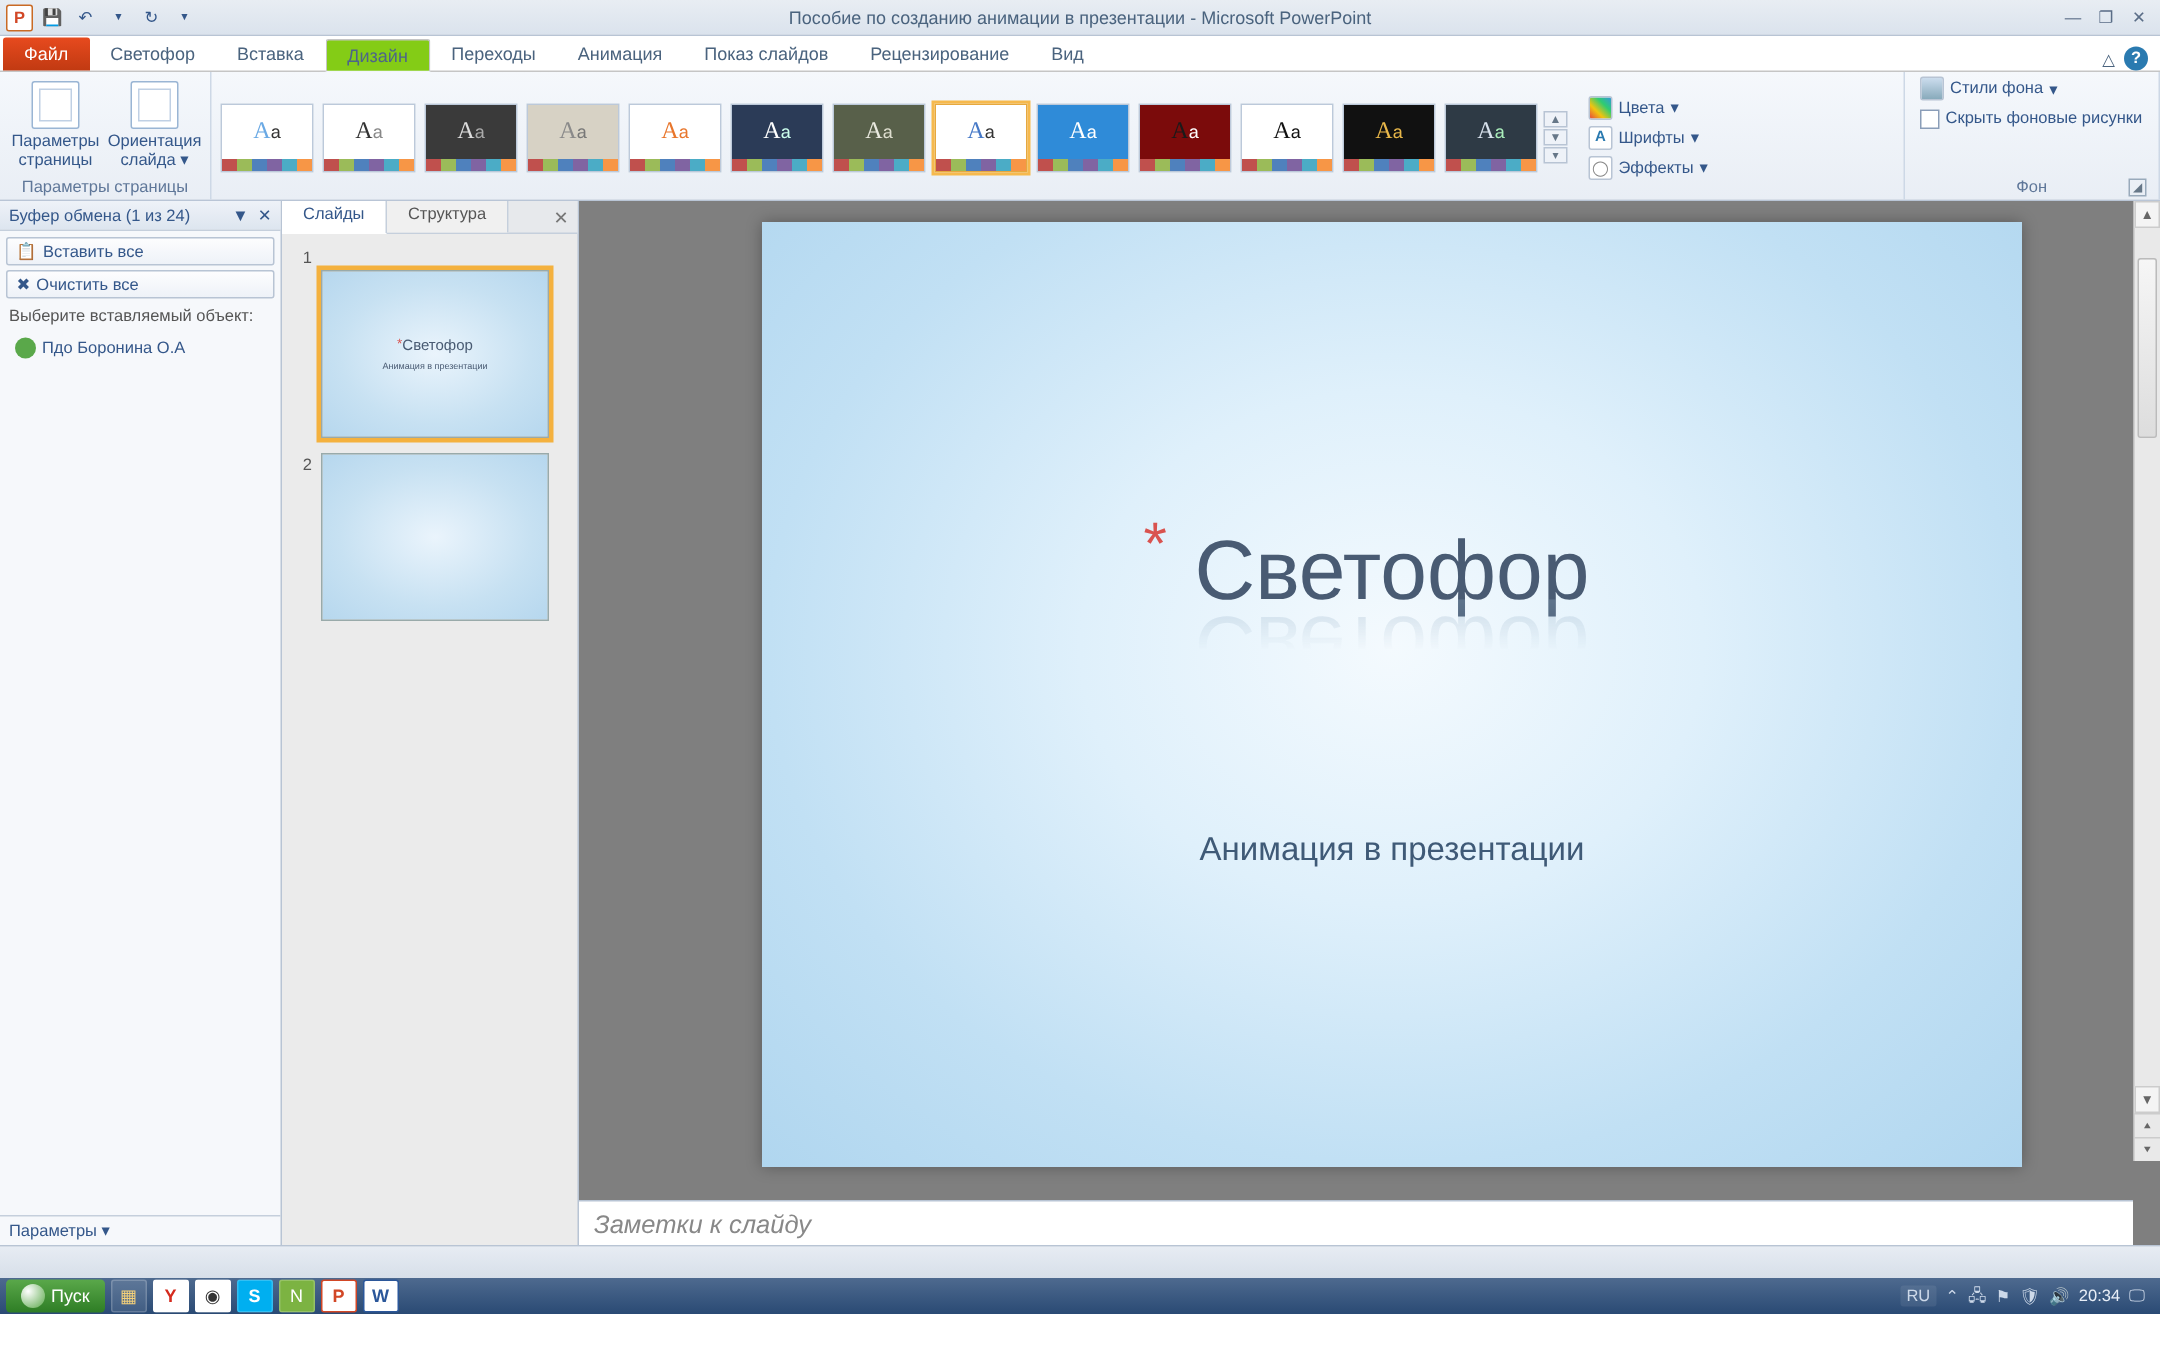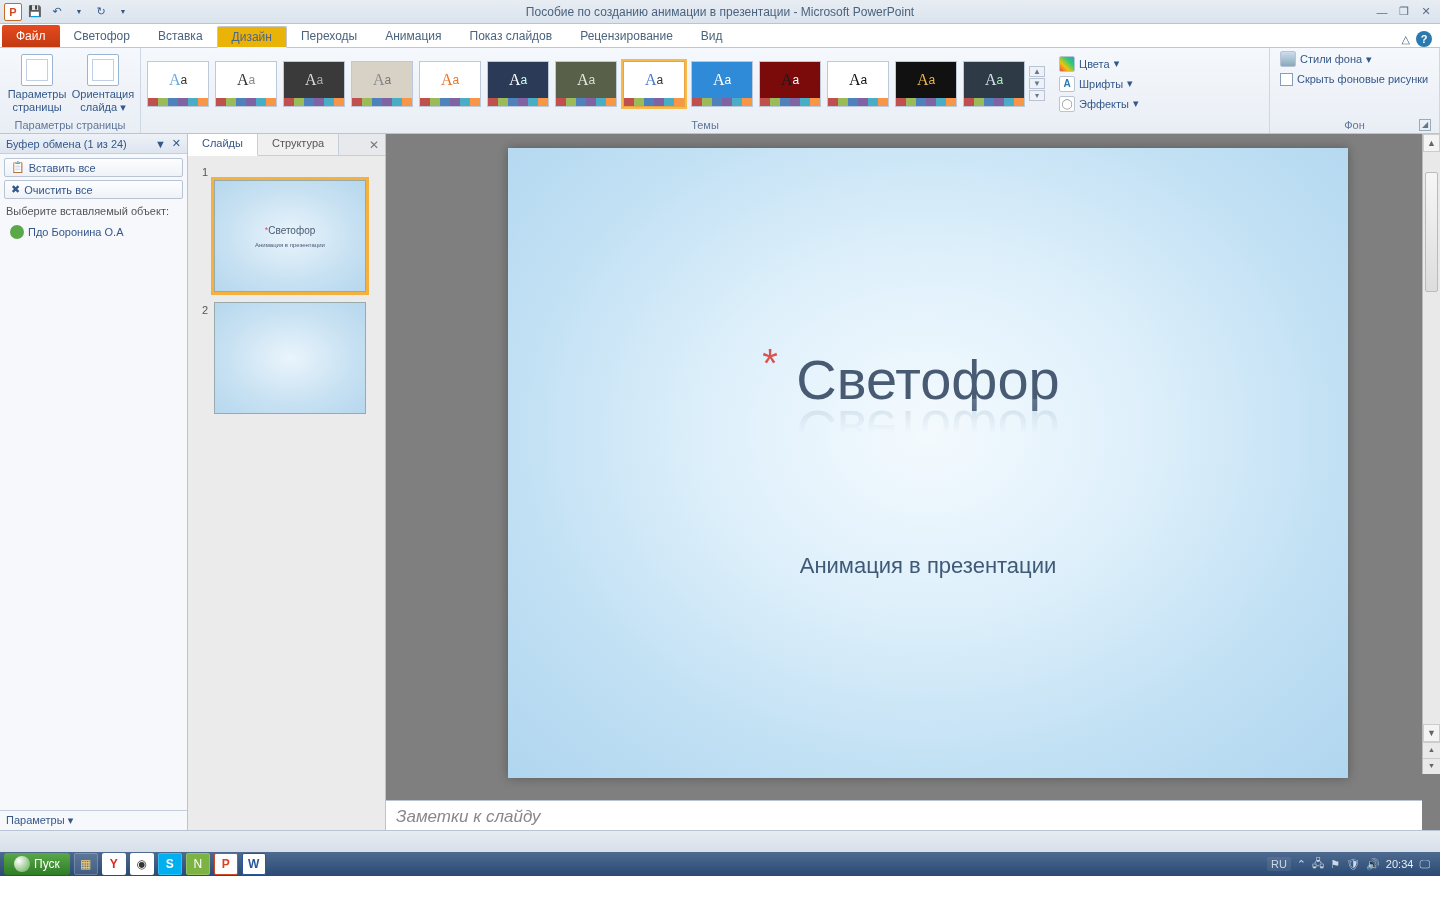--- a/index.html
+++ b/index.html
@@ -11,21 +11,21 @@
 .qat-btn { width: 18px; height: 18px; display: flex; align-items: center; justify-content: center; font-size: 11px; color: #34578a; cursor: pointer; }
 .app-icon { width: 18px; height: 18px; background: #fff; border: 1px solid #c96a25; display: flex; align-items: center; justify-content: center; color: #d24726; font-weight: bold; font-size: 11px; border-radius: 2px; }
 .title-text { position: absolute; left: 50%; transform: translateX(-50%); font-size: 12px; color: #4a637e; }
 .win-controls { margin-left: auto; display: flex; gap: 2px; padding-right: 4px; }
 .win-btn { width: 20px; height: 16px; display: flex; align-items: center; justify-content: center; font-size: 11px; color: #5a6d87; cursor: pointer; }
 
 
 .ribbon-tabs { height: 24px; background: #fff; display: flex; align-items: flex-end; border-bottom: 1px solid #c5c5c5; position: relative; }
 .file-tab { background: linear-gradient(#e74a1e,#c13a12); color: #fff; padding: 4px 14px; font-size: 12px; height: 22px; display: flex; align-items: center; cursor: pointer; margin-left: 2px; border-radius: 2px 2px 0 0; }
 .tab { padding: 4px 14px; font-size: 12px; color: #4a637e; cursor: pointer; height: 22px; display: flex; align-items: center; }
-.tab.active { background: #eab308; border: 1px solid #c5c5c5; border-bottom: 1px solid #f1f5fa; margin-bottom: -1px; border-radius: 2px 2px 0 0; color: #4d6589; }
+.tab.active { background: #84cc16; border: 1px solid #c5c5c5; border-bottom: 1px solid #f1f5fa; margin-bottom: -1px; border-radius: 2px 2px 0 0; color: #4d6589; }
 .help-min { margin-left: auto; display: flex; gap: 6px; padding-right: 8px; align-items: center; }
 .help-icon { width: 16px; height: 16px; border-radius: 50%; background: #2a7ab0; color: #fff; display: flex; align-items: center; justify-content: center; font-size: 11px; font-weight: bold; cursor: pointer; }
 .min-rib { color: #4a637e; font-size: 11px; cursor: pointer; }
 
 
 .ribbon { height: 86px; background: linear-gradient(#f5f8fc,#e9eef5); border-bottom: 1px solid #b9c5d6; display: flex; }
 .group { border-right: 1px solid #cdd8e6; display: flex; flex-direction: column; padding: 2px 6px 0 6px; }
 .group-body { flex: 1; display: flex; align-items: center; gap: 4px; }
 .group-label { text-align: center; font-size: 11px; color: #5f7799; padding: 2px 0; position: relative;}
 .dialog-launch { position:absolute; right:2px; bottom:2px; width:12px; height:12px; border:1px solid #9ab; font-size:8px; line-height:10px; text-align:center; color:#678; cursor:pointer;}
@@ -303,21 +303,20 @@
         <div>▲</div>
         <div>▼</div>
         <div>▾</div>
       </div>
       <div class="small-row" style="margin-left:6px;">
         <div class="small-btn"><span class="sicon" style="background:linear-gradient(45deg,#e74c3c,#f1c40f,#2ecc71,#3498db);"></span><span>Цвета</span> ▾</div>
         <div class="small-btn"><span class="sicon" style="color:#2a7ab0; font-weight:bold;">A</span><span>Шрифты</span> ▾</div>
         <div class="small-btn"><span class="sicon" style="color:#888;">◯</span><span>Эффекты</span> ▾</div>
       </div>
     </div>
-    <div class="group-label">Темы</div>
   </div>
 
   <div class="group" style="min-width:170px;">
     <div class="group-body" style="flex-direction:column; align-items:flex-start; gap:4px;">
       <div class="small-btn"><span class="sicon" style="background:linear-gradient(#cde,#8ab);"></span><span>Стили фона</span> ▾</div>
       <label class="checkbox">
           <span class="box"></span>
           <span>Скрыть фоновые рисунки</span>
         </label>
     </div>

